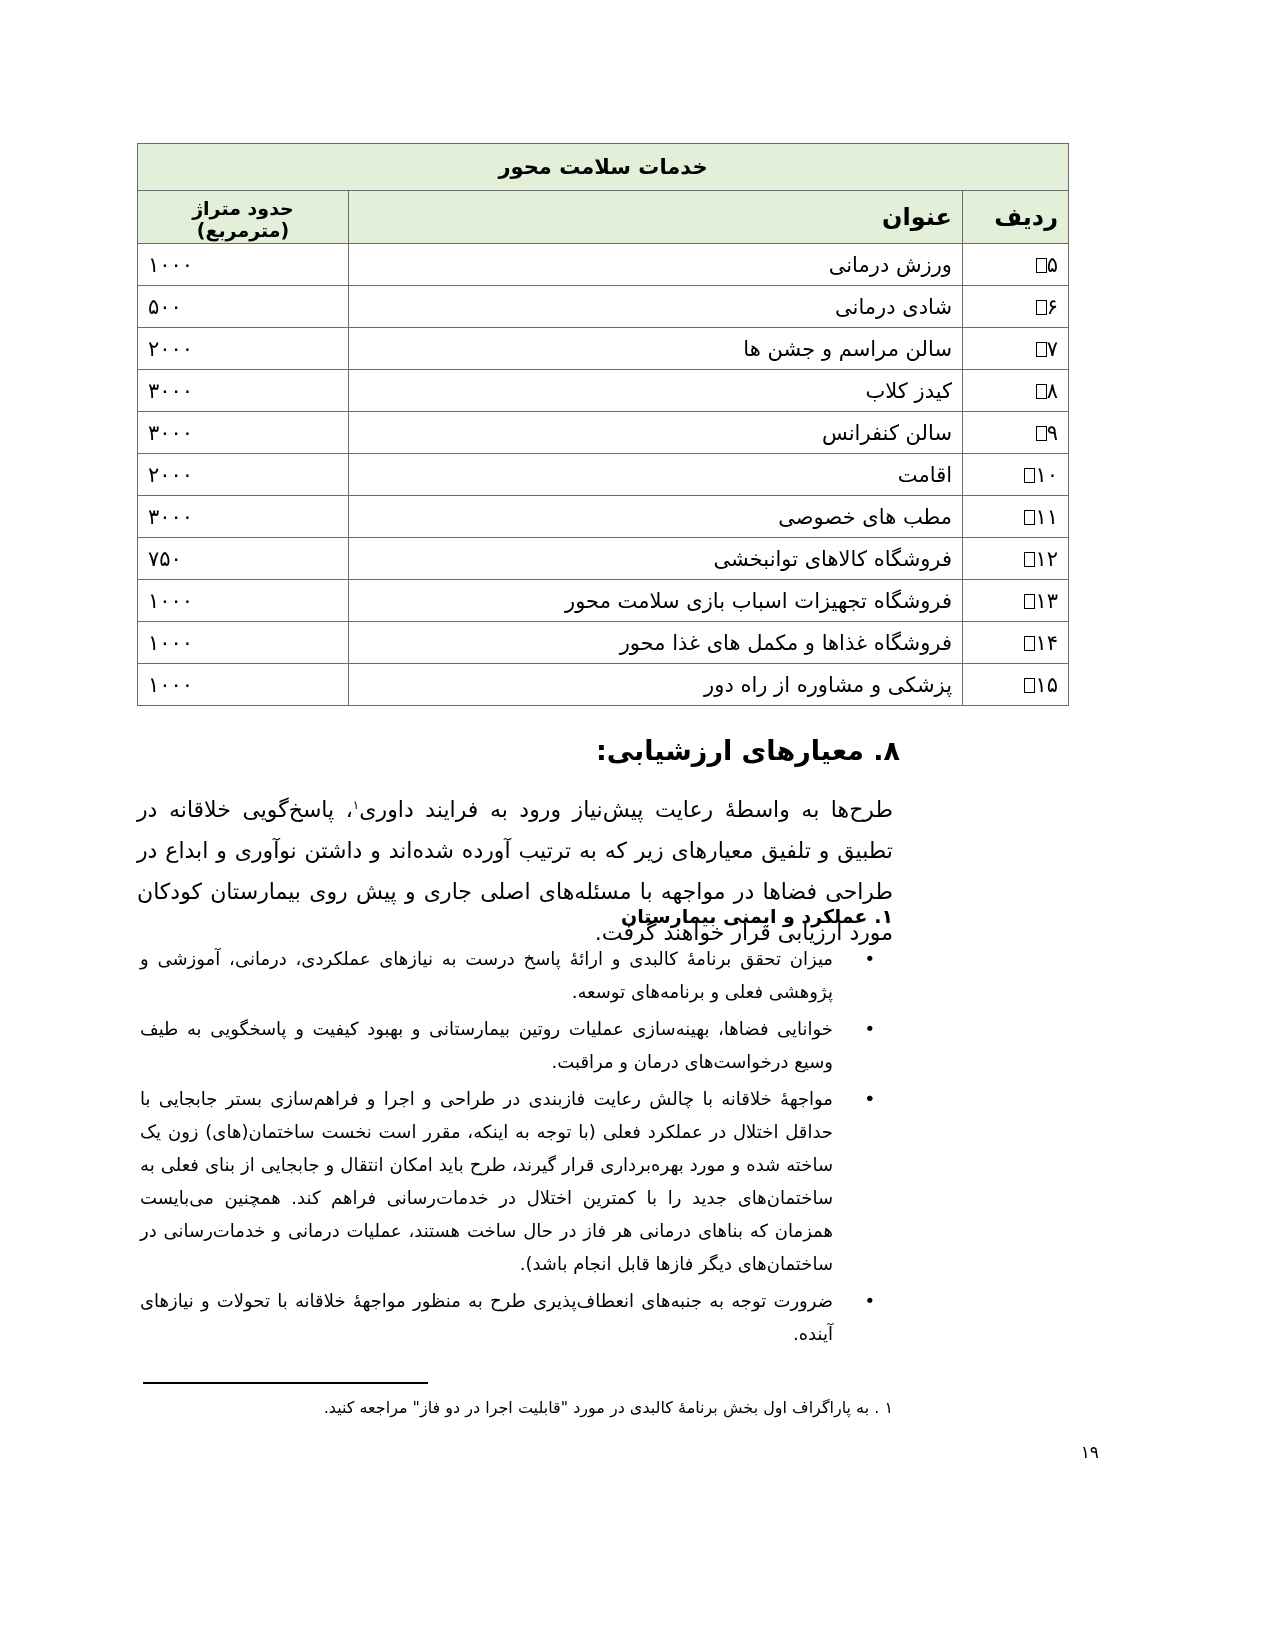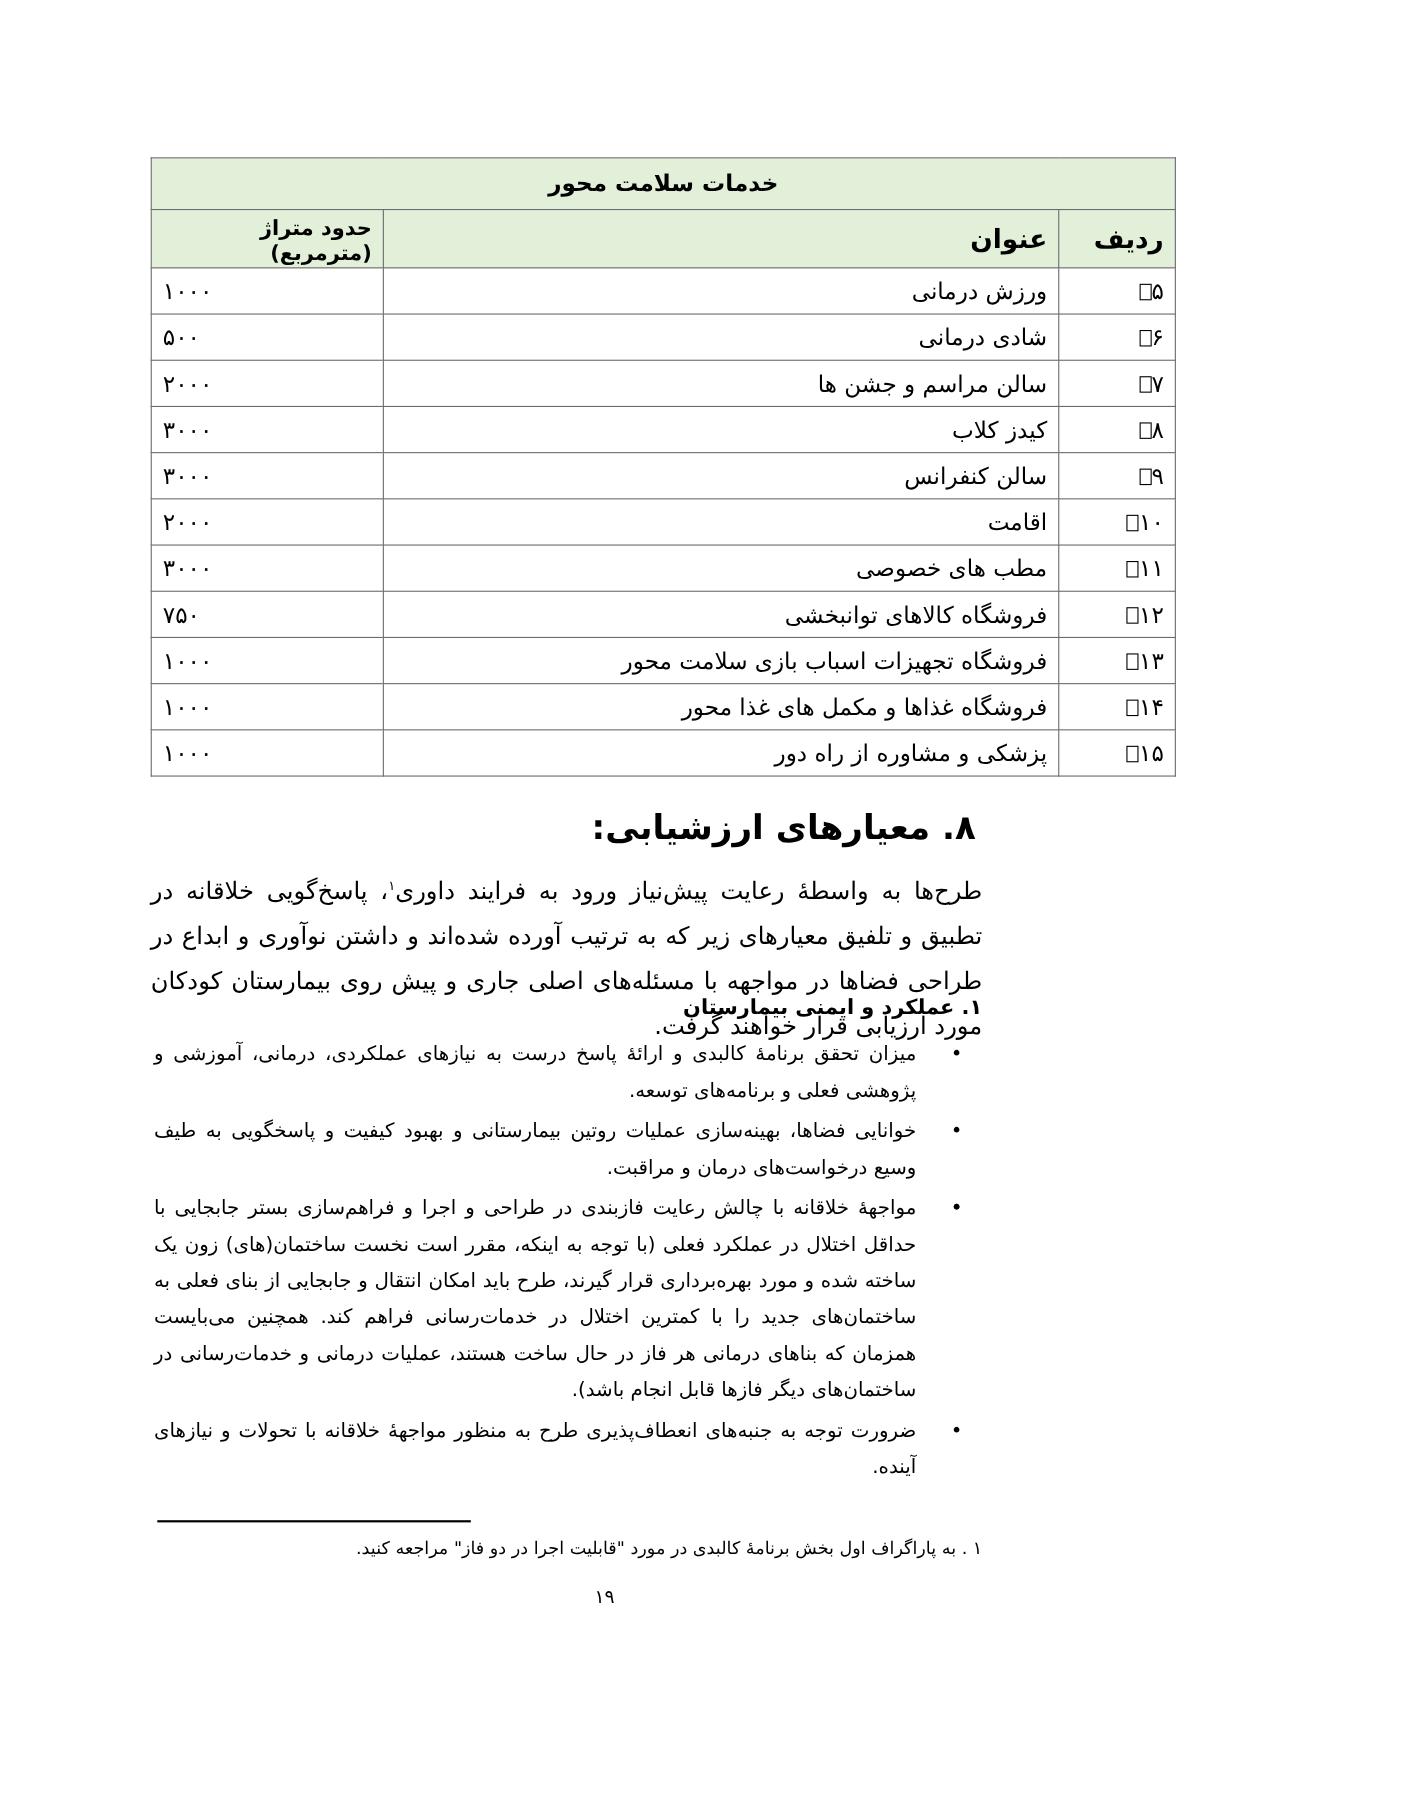--- a/index.html
+++ b/index.html
@@ -7,36 +7,36 @@
   .page { position: absolute; left: 0; top: 0; width: 1099px; height: 1650px; direction: rtl; }
   table.spaces {
     position: absolute; left: 137px; top: 143px; width: 932px;
     border-collapse: collapse; direction: rtl; font-size: 21px;
   }
   table.spaces td, table.spaces th { border: 1.5px solid #6b6b6b; padding: 0 10px; }
   table.spaces tr.title th { background: #e2efd9; height: 46px; font-size: 21px; font-weight: bold; text-align: center; }
   table.spaces tr.head th { background: #e2efd9; height: 46px; font-weight: bold; }
   table.spaces tr.head th.c-num { text-align: right; font-size: 24px; width: 85px; }
   table.spaces tr.head th.c-title { text-align: right; font-size: 24px; }
-  table.spaces tr.head th.c-area { text-align: right; font-size: 19px; width: 190px; vertical-align: top; padding-top: 6px; }
+  table.spaces tr.head th.c-area { text-align: center; font-size: 19px; width: 190px; vertical-align: top; padding-top: 6px; }
   table.spaces tr.row td { height: 41px; }
   table.spaces td.c-num { text-align: right; width: 85px; }
   table.spaces td.c-title { text-align: right; }
   table.spaces td.c-area { text-align: left; width: 190px; }
   .box { display: inline-block; width: 9px; height: 13px; border: 1px solid #000; margin-left: 2px; vertical-align: -1px; }
 
-  .section-title { position: absolute; right: 212px; top: 735px; font-size: 31px; font-weight: bold; }
+  .section-title { position: absolute; right: 199px; top: 735px; font-size: 27px; font-weight: bold; }
   .para { position: absolute; right: 206px; left: 137px; top: 785px; font-size: 22px; line-height: 41px; text-align: justify; text-align-last: right; }
   .sub-title { position: absolute; right: 206px; top: 905px; font-size: 19px; font-weight: bold; }
   ul.bullets { position: absolute; right: 206px; left: 140px; top: 942px; margin: 0; padding: 0; list-style: none; font-size: 18px; line-height: 33px; }
   ul.bullets li { position: relative; padding-right: 60px; text-align: justify; text-align-last: right; margin-bottom: 4px; }
   ul.bullets li .dot { position: absolute; right: 18px; top: 0; font-size: 18px; }
   .fn-rule { position: absolute; left: 143px; top: 1382px; width: 285px; height: 0; border-top: 2px solid #000; }
   .footnote { position: absolute; right: 206px; top: 1398px; font-size: 16px; text-align: center; }
-  .page-num { position: absolute; left: 0; right: 0; top: 1442px; text-align: center; font-size: 17px; }
+  .page-num { position: absolute; left: 0; right: 0; top: 1442px; font-size: 17px; }
 </style>
 </head>
 <body>
 
 <div class="page">
 
   <table class="spaces">
     <tbody>
         <tr class="title">
       <th colspan="3">خدمات سلامت محور</th>

